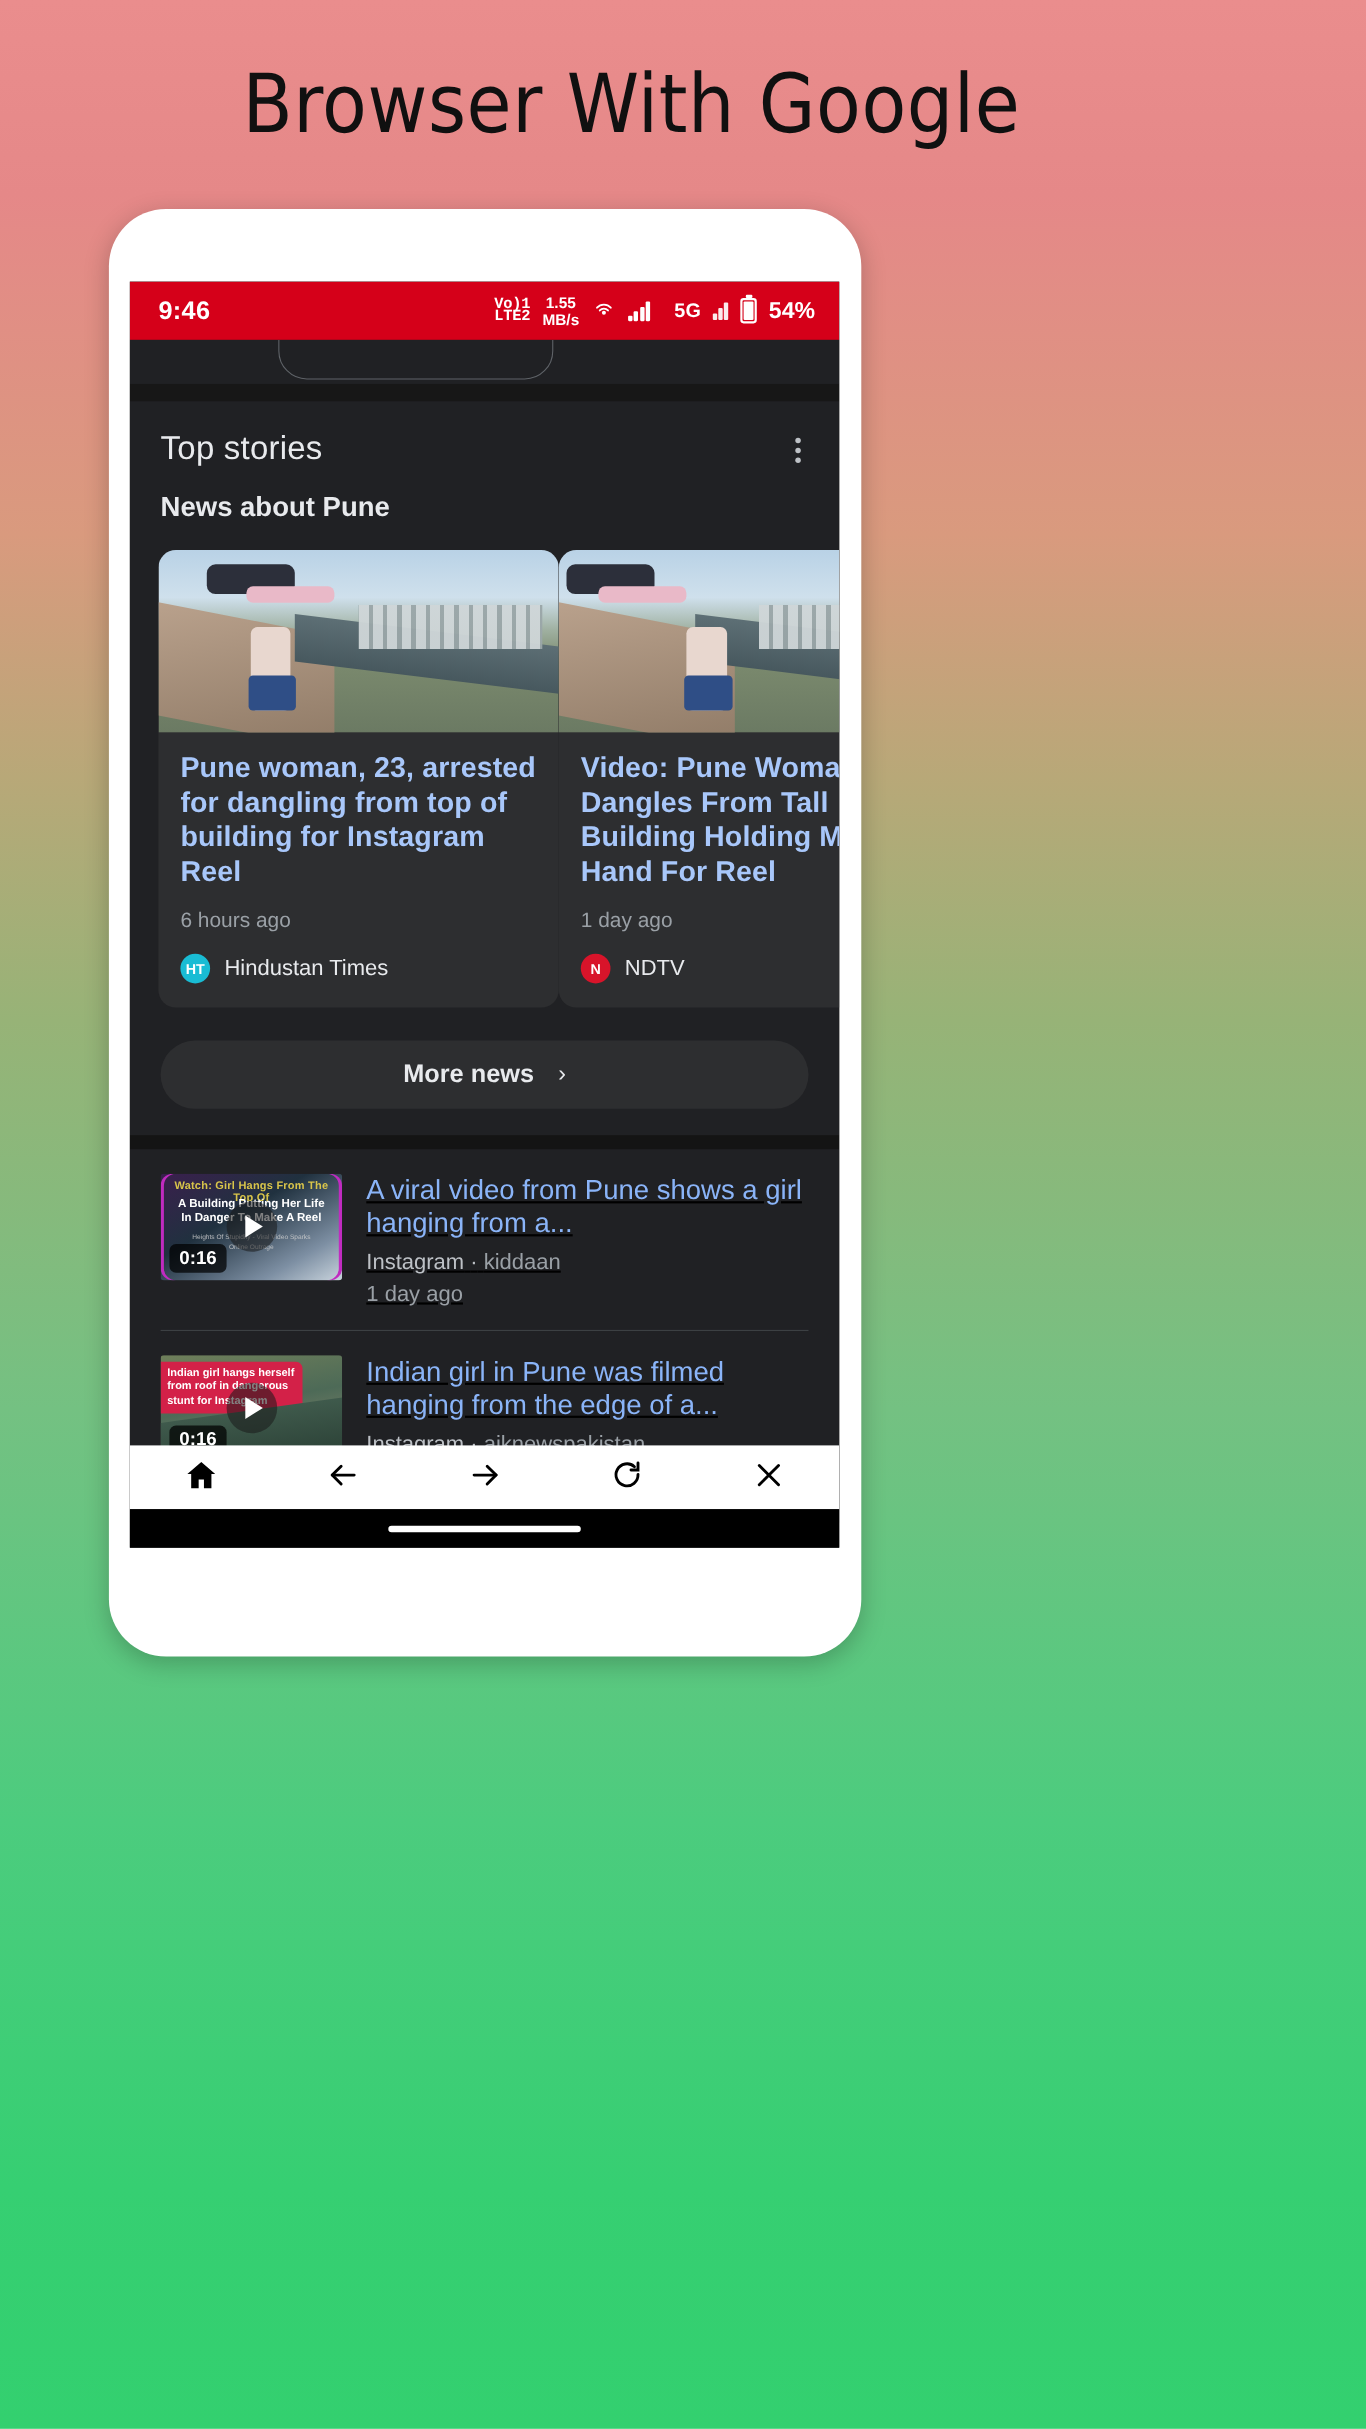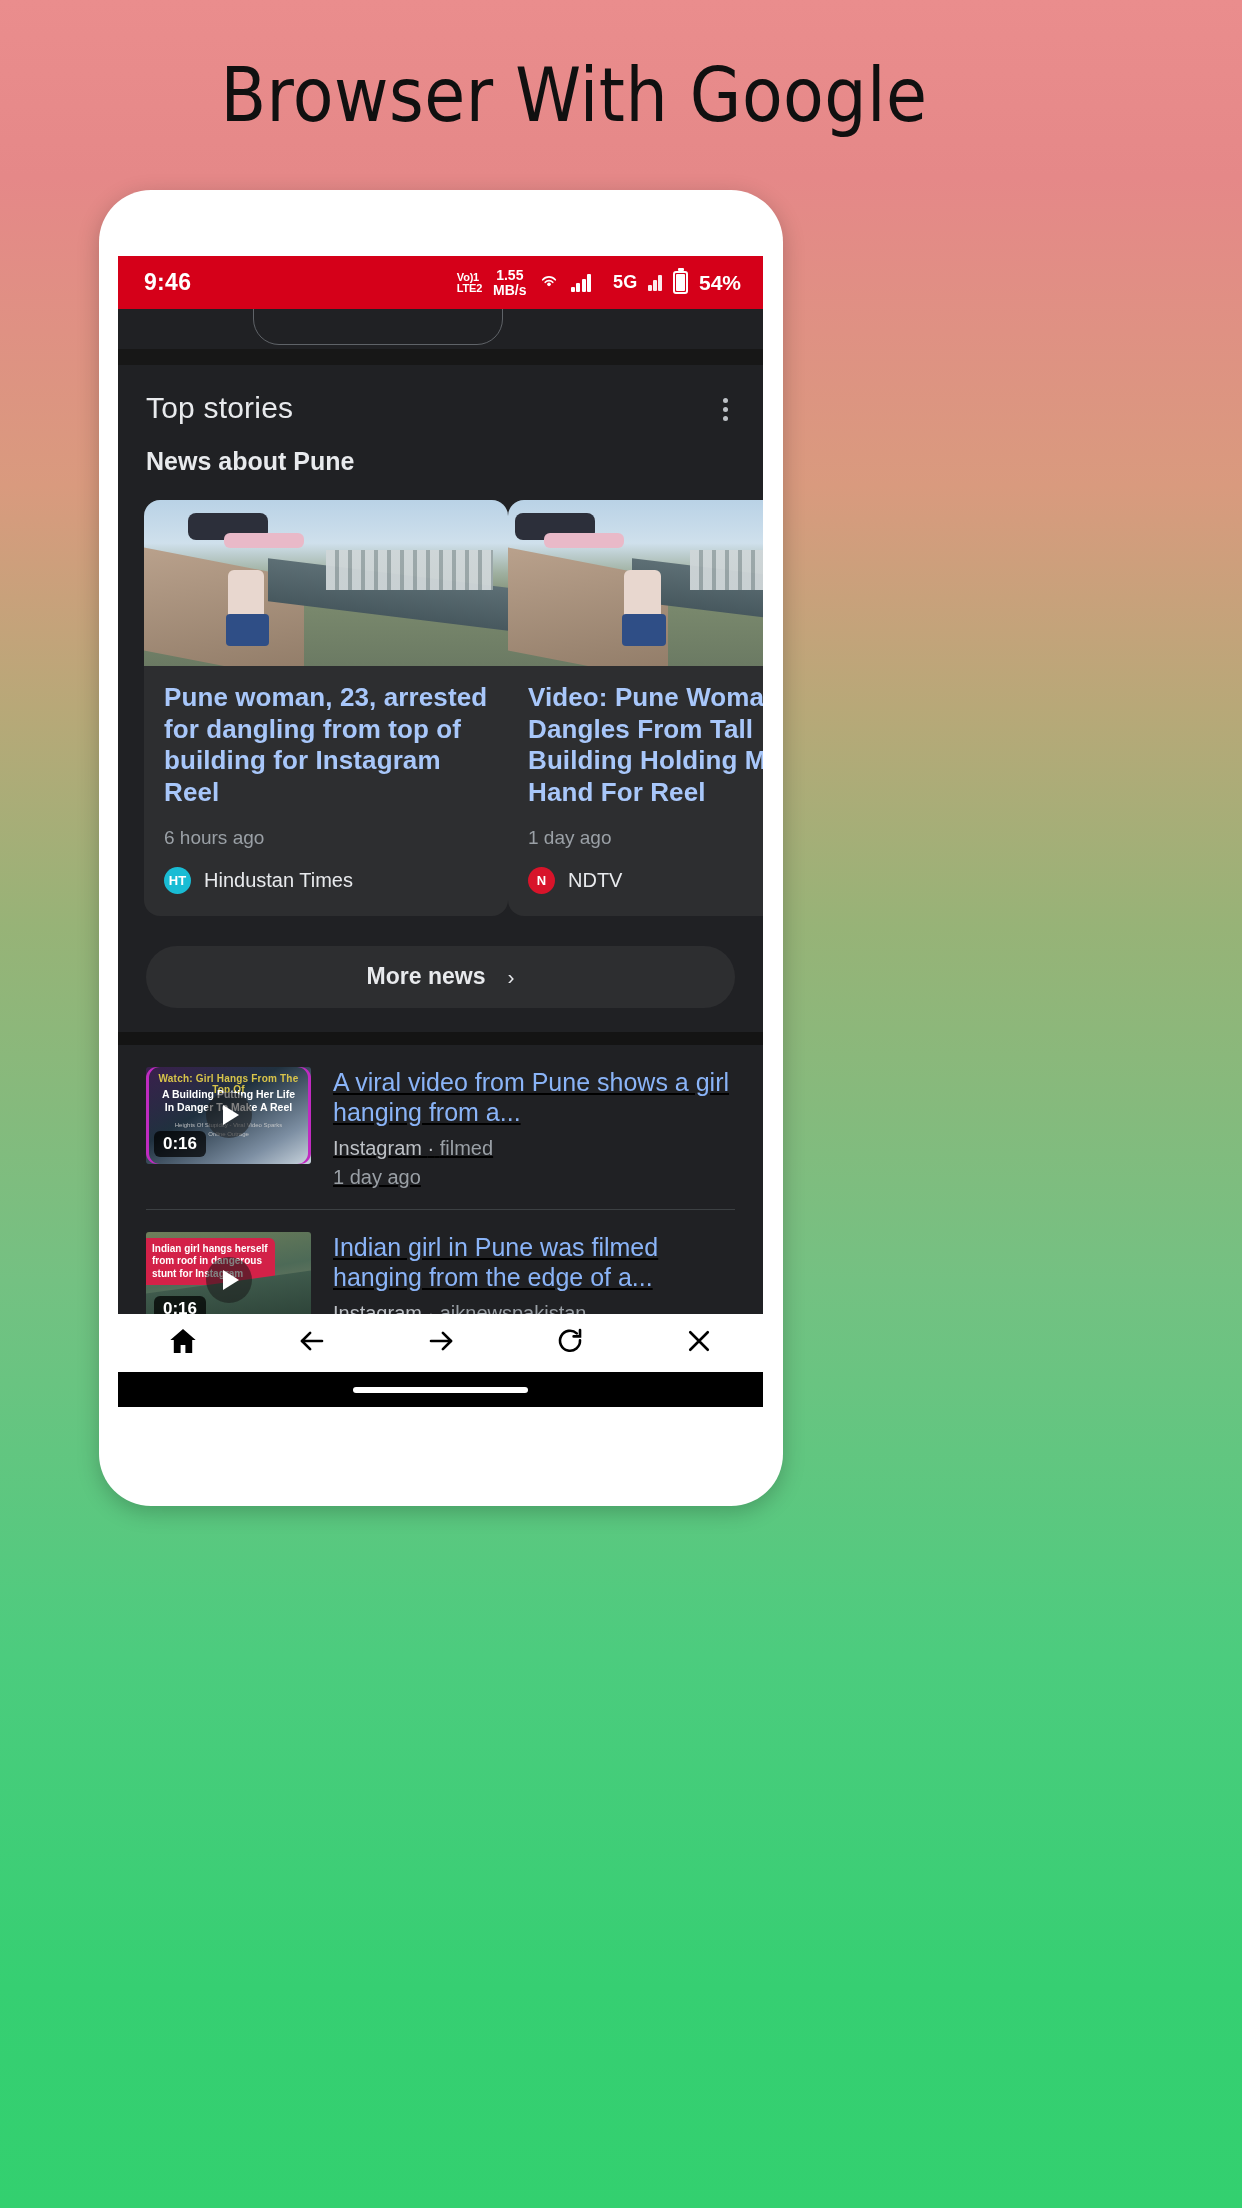--- a/index.html
+++ b/index.html
@@ -45,22 +45,23 @@
     height:53px; width:100%;
     background:#d50019;
     display:flex; align-items:center;
     padding:0 22px 0 26px;
     color:#fff;
     position:relative;
   }
   .clock{ font-size:23px; font-weight:700; letter-spacing:.3px; }
   .sb-right{ margin-left:auto; display:flex; align-items:center; gap:11px; }
   .volte{
-    font-size:11px; font-weight:800; line-height:11px; text-align:left;
+    font-size:14px; font-weight:800; line-height:11px; text-align:left;
     letter-spacing:-0.2px;
+    font-family:Liberation Mono, monospace;
   }
   .netspeed{
     font-size:14px; font-weight:800; line-height:15px; text-align:center;
   }
   .hotspot{ font-size:19px; line-height:19px; }
   .sig{ display:flex; align-items:flex-end; gap:1.5px; height:18px;}
   .sig i{ display:block; width:4px; background:#fff; border-radius:1px; }
   .sig i:nth-child(1){height:5px}
   .sig i:nth-child(2){height:9px}
   .sig i:nth-child(3){height:13px}
@@ -321,21 +322,21 @@
             <div class="play">
                 <b></b>
               </div>
             <div class="vdur">0:16</div>
           </div>
           <div class="vmeta">
             <div class="vtitle">A viral video from Pune shows a girl hanging from a...</div>
             <div class="vsrc">
               <span>Instagram</span>
               <span>·</span>
-              <span class="ch">filmed</span>
+              <span class="ch">kiddaan</span>
             </div>
             <div class="vtime">1 day ago</div>
           </div>
         </div>
 
         <div class="vdiv"></div>
 
         <div class="vrow">
           <div class="vthumb">
             <div class="artV2">

